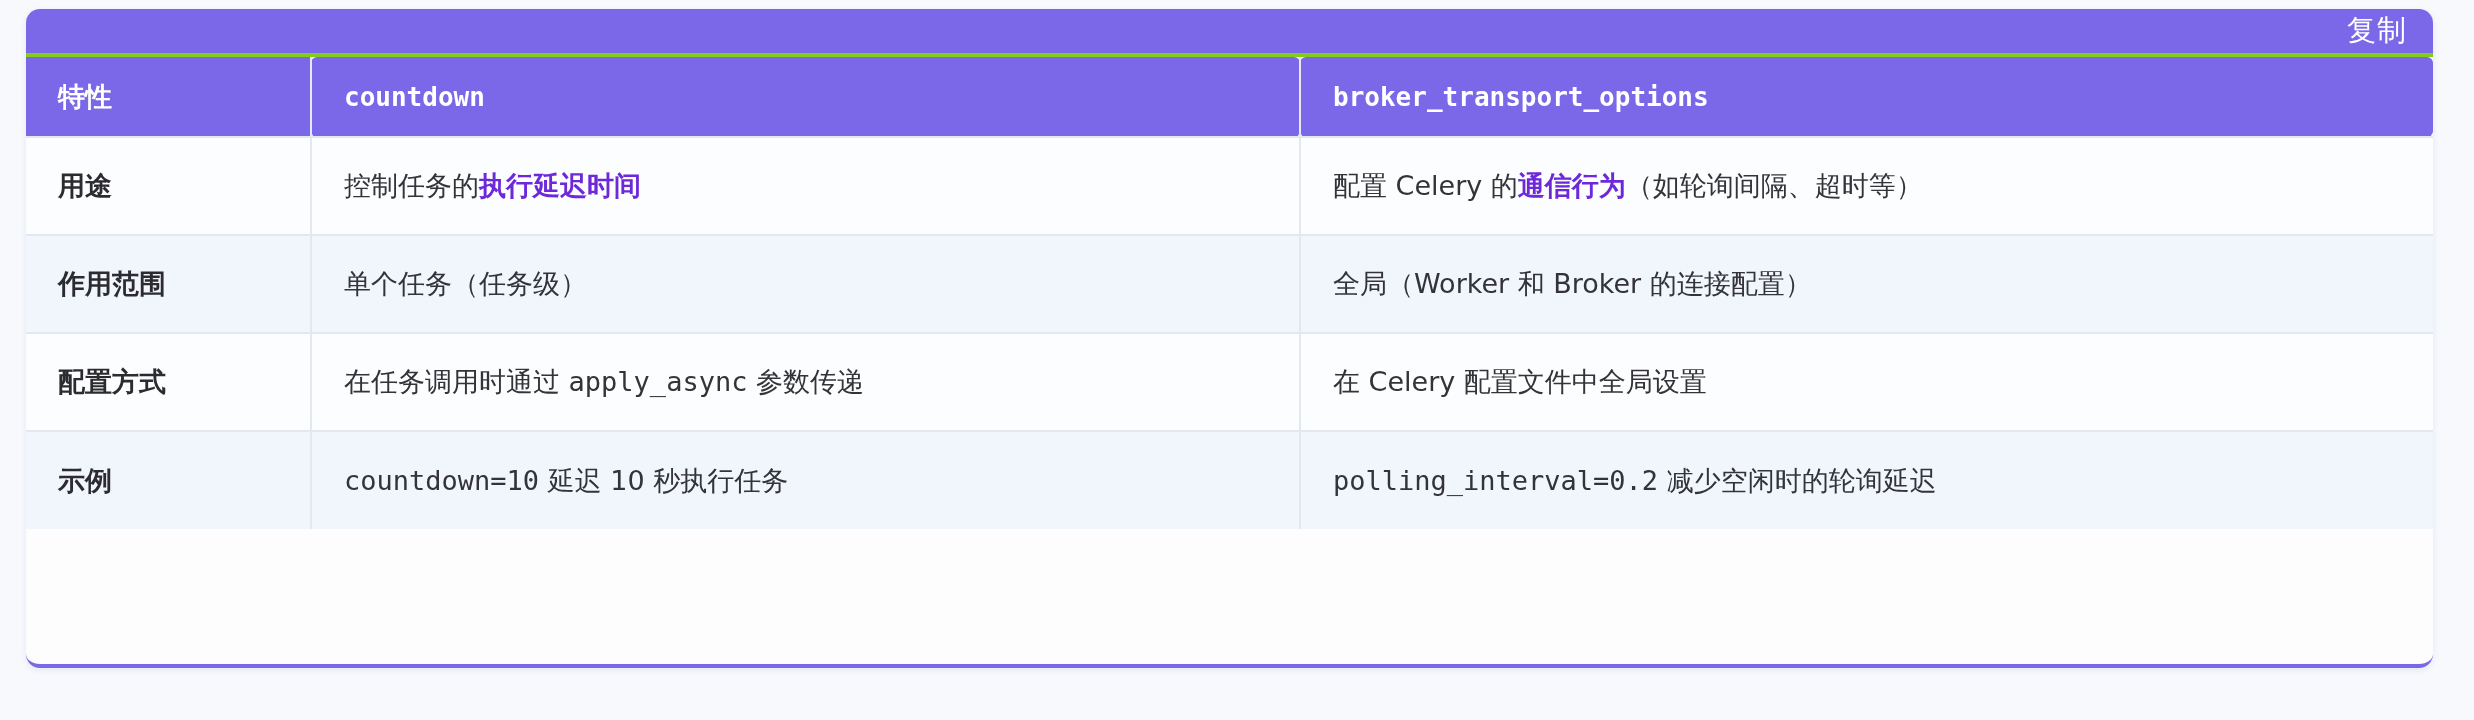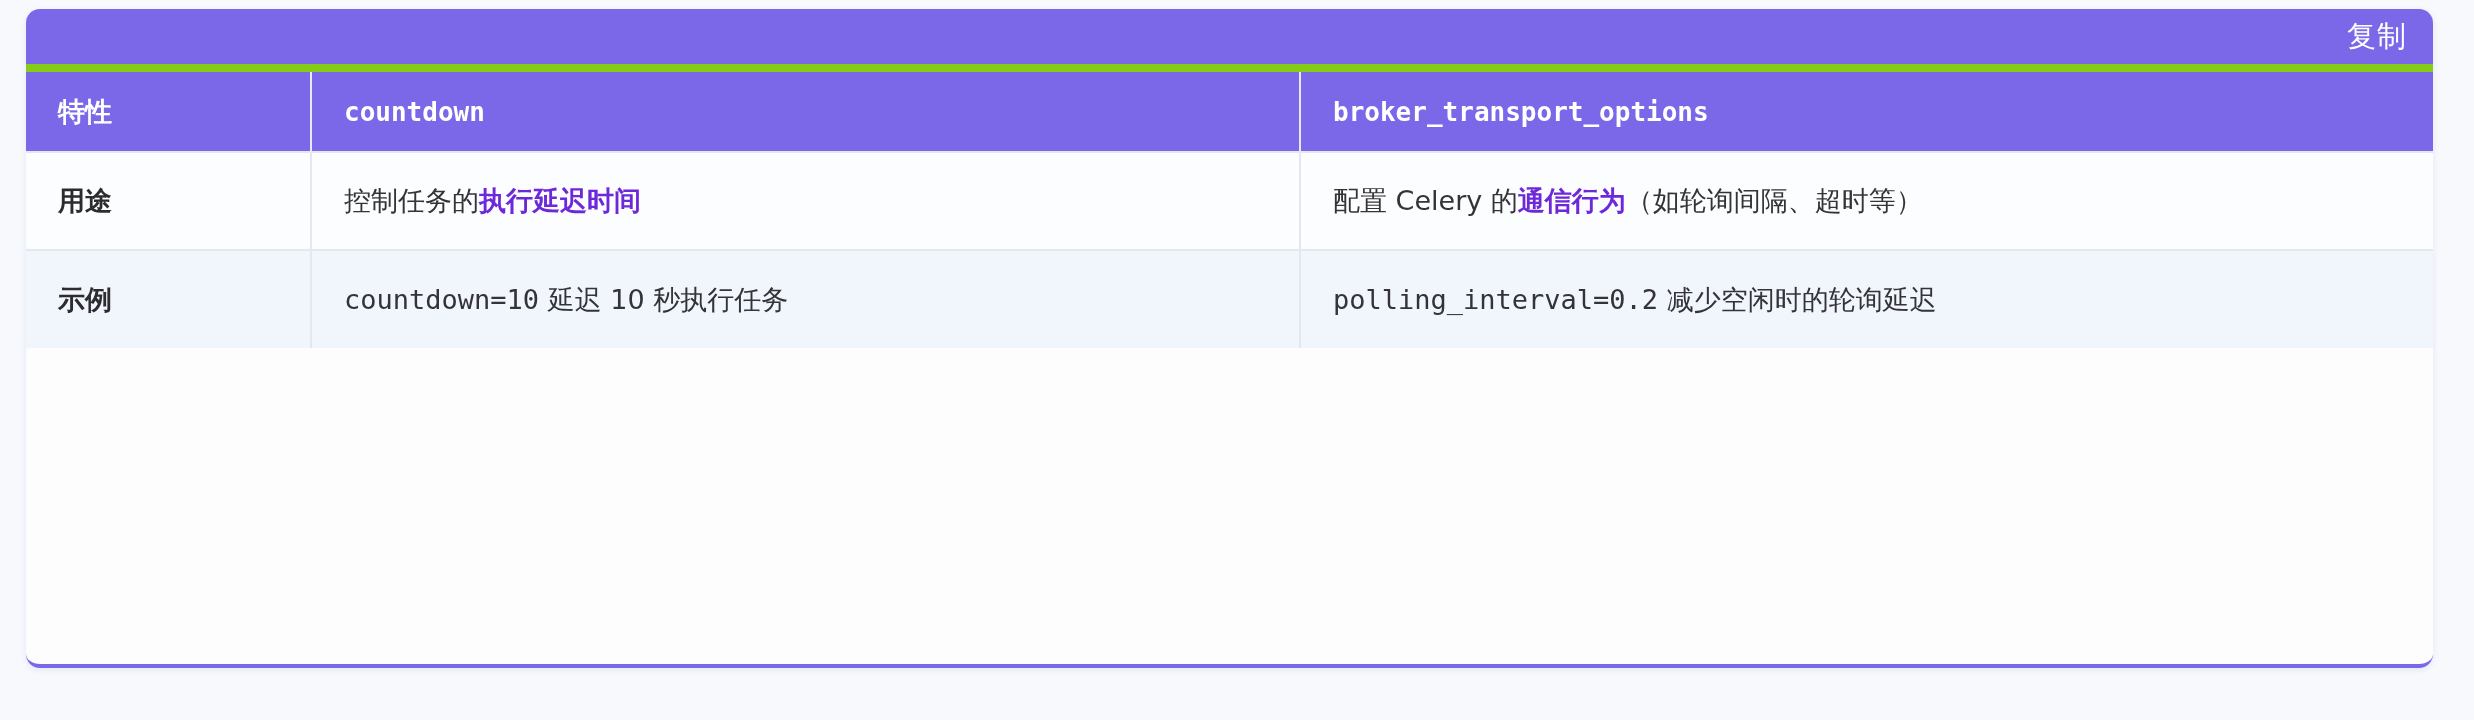--- a/index.html
+++ b/index.html
@@ -18,27 +18,27 @@
       width: 2407px;
       height: 659px;
       background: #fdfdfe;
       border-radius: 14px;
       box-shadow: 0 2px 6px rgba(100, 110, 160, 0.12);
       overflow: hidden;
       border-bottom: 4px solid #7a68e8;
       box-sizing: border-box;
     }
     .titlebar {
-      height: 63px;
+      height: 48px;
       background: #7a68e8;
       display: flex;
       align-items: center;
       justify-content: flex-end;
       padding-right: 26px;
-      border-bottom: 8px solid #84cc16;
+      border-bottom: 4px solid #84cc16;
       box-sizing: border-box;
     }
     .copy-btn {
       color: #ffffff;
       font-size: 29px;
       font-family: "DejaVu Sans", sans-serif;
       cursor: pointer;
       user-select: none;
       letter-spacing: 1px;
     }
@@ -81,20 +81,21 @@
     }
     tbody td:last-child { border-right: none; }
     tbody tr:nth-child(even) td { background: #f1f6fd; }
     tbody tr:nth-child(odd) td { background: #fcfdfe; }
     tbody td.label {
       font-weight: bold;
       color: #2c2c30;
     }
     .mono {
       font-family: "DejaVu Sans Mono", "Liberation Mono", monospace;
+      border-radius: 6px;
     }
     b { font-weight: bold; color: #6d28d9; }
   </style>
 </head>
 <body>
 
 <div class="card">
   <div class="titlebar">
     <span class="copy-btn">复制</span>
   </div>
@@ -112,21 +113,31 @@
       </tr>
     </thead>
     <tbody>
 
       <tr>
         <td class="label">用途</td>
         <td><span>控制任务的</span><b>执行延迟时间</b></td>
         <td><span>配置 Celery 的</span><b>通信行为</b><span>（如轮询间隔、超时等）</span></td>
       </tr>
 
+      <tr>
+        <td class="label">作用范围</td>
+        <td><span>单个任务（任务级）</span></td>
+        <td><span>全局（Worker 和 Broker 的连接配置）</span></td>
+      </tr>
 
+      <tr>
+        <td class="label">配置方式</td>
+        <td><span>在任务调用时通过 </span><span class="mono">apply_async</span><span> 参数传递</span></td>
+        <td><span>在 Celery 配置文件中全局设置</span></td>
+      </tr>
 
 
       <tr>
         <td class="label">示例</td>
         <td><span class="mono">countdown=10</span><span> 延迟 10 秒执行任务</span></td>
         <td><span class="mono">polling_interval=0.2</span><span> 减少空闲时的轮询延迟</span></td>
       </tr>
     </tbody>
   </table>
 </div>

